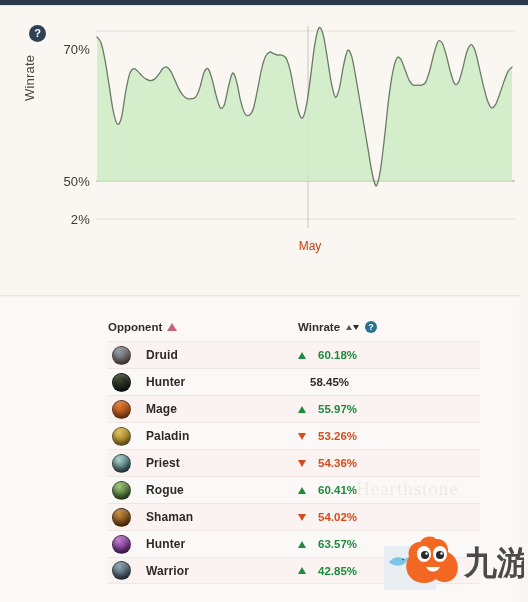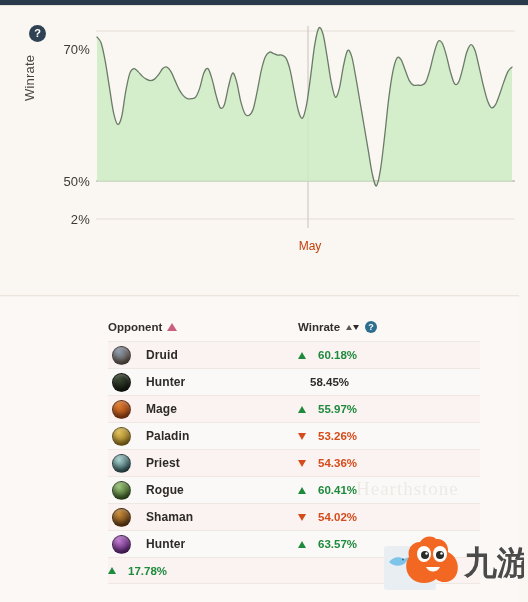--- a/index.html
+++ b/index.html
@@ -401,23 +401,27 @@
             <div class="cell-name">
               <span class="class-icon" style="background: radial-gradient(circle at 35% 28%, rgb(192, 122, 208) 0%, rgb(84, 32, 106) 78%);"></span>
               <span class="class-label">Hunter</span>
             </div>
             <div class="cell-rate">
               <span class="tri-up"></span>
               <span class="rate-up">63.57%</span>
             </div>
           </div>
           <div class="row alt">
+            <div class="cell-name">
+              <span class="class-icon" style="background: radial-gradient(circle at 35% 28%, rgb(144, 168, 184) 0%, rgb(46, 60, 73) 78%);"></span>
+              <span class="class-label">Warrior</span>
+            </div>
             <div class="cell-rate">
               <span class="tri-up"></span>
-              <span class="rate-up">17.78%</span>
+              <span class="rate-up">42.85%</span>
             </div>
           </div>
         </div>
     </div>
   </div>
 
   <div class="wm-text">Hearthstone</div>
 
   <div class="wm-card"></div>
   <svg class="wm-bird" viewBox="0 0 22 16">

